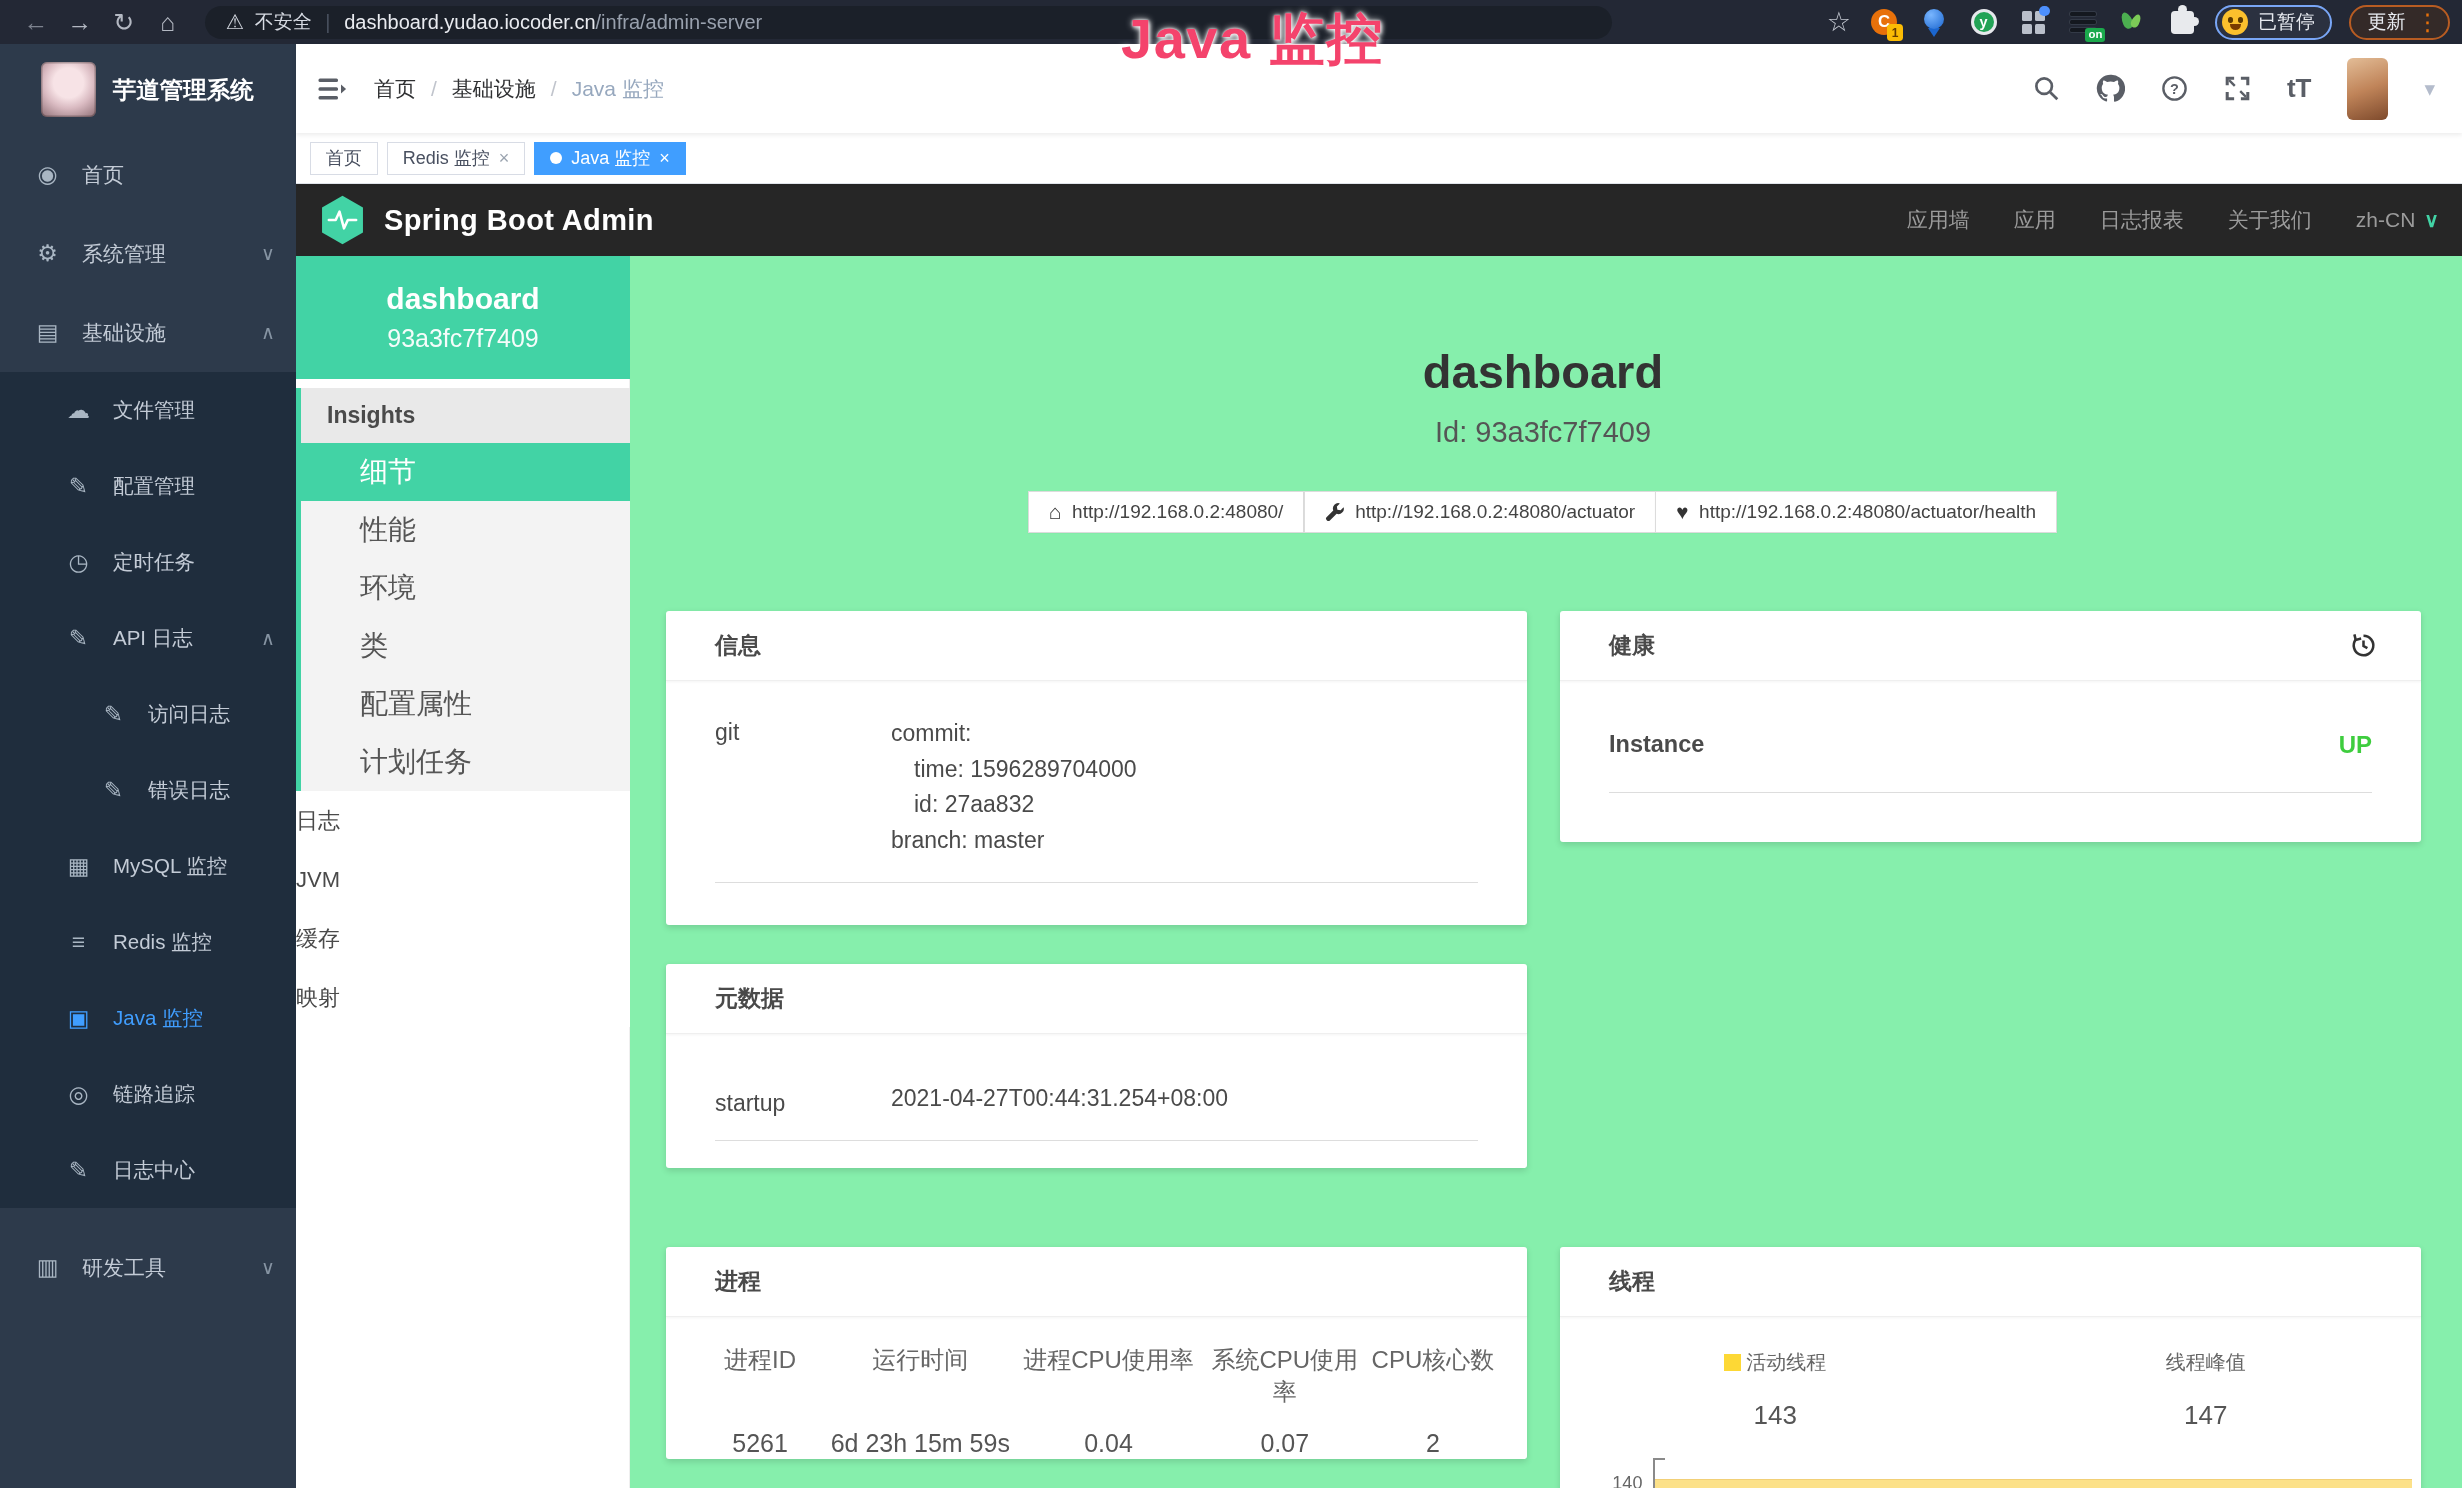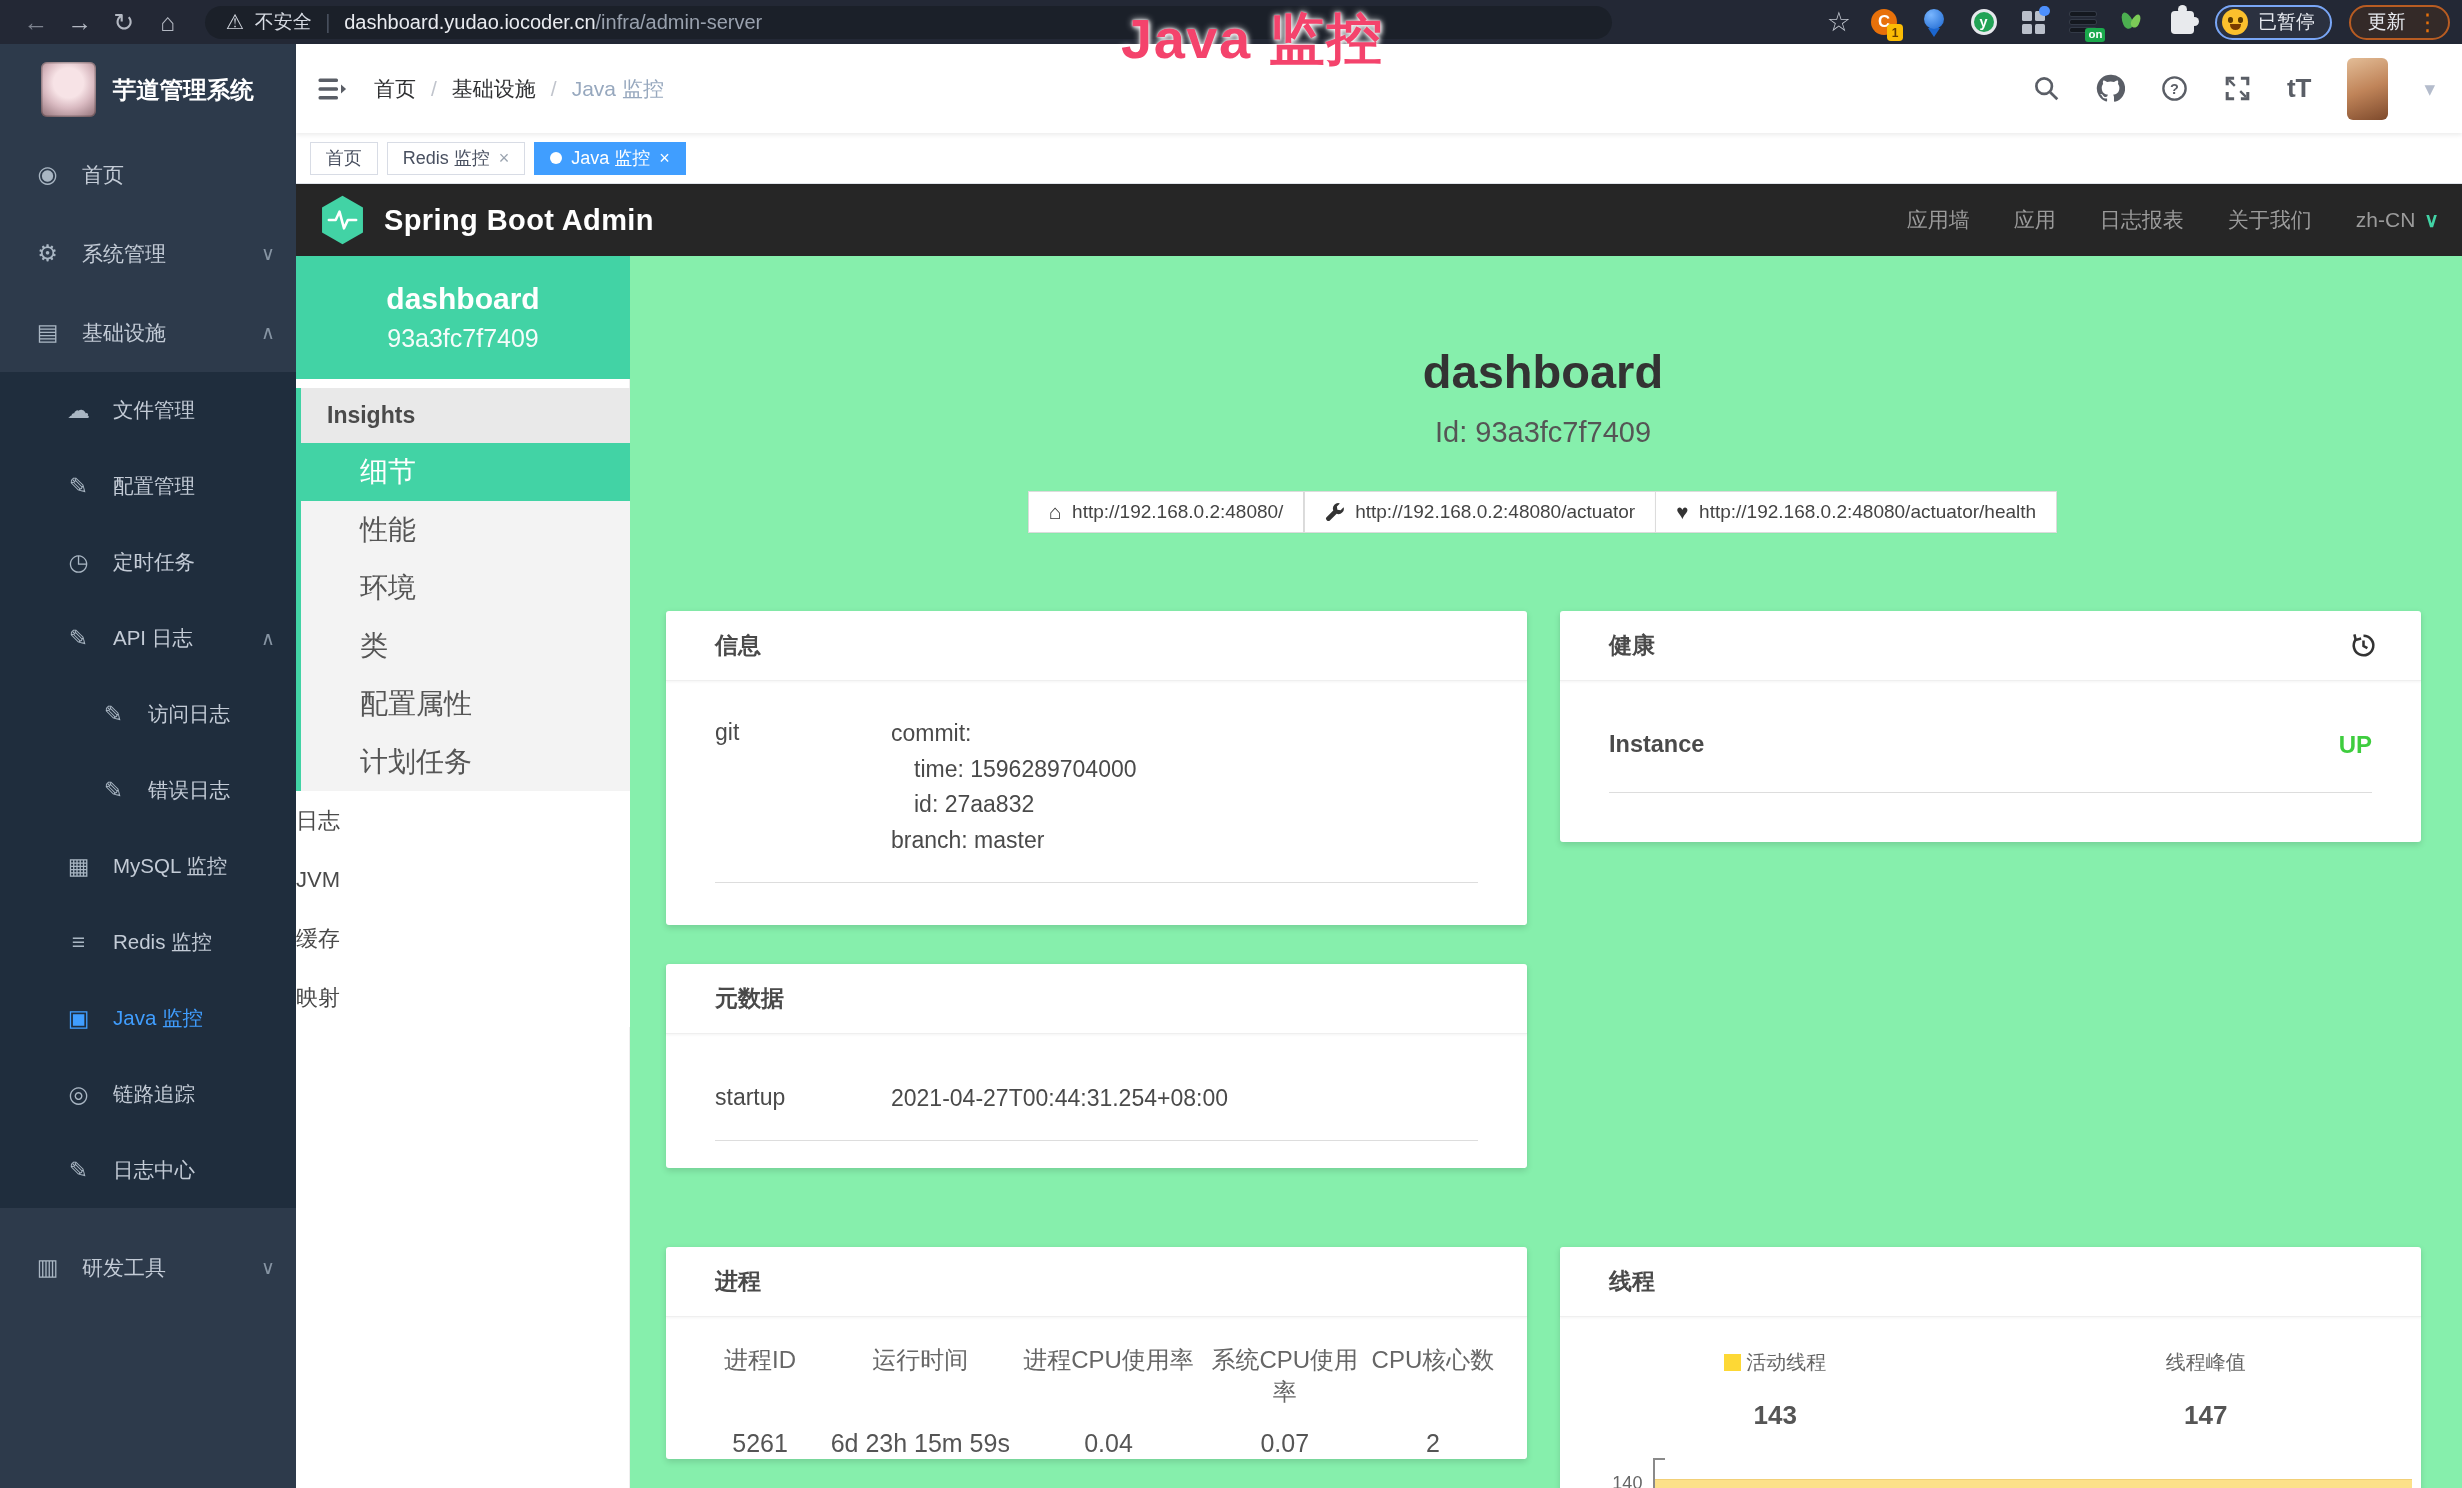--- a/index.html
+++ b/index.html
@@ -110,40 +110,40 @@
   .card-h { height: 70px; display: flex; align-items: center; padding: 0 44px 0 49px; font-size: 23px; font-weight: bold; color: #4a4a4a; border-bottom: 1.5px solid #efefef; box-shadow: 0 1.5px 2.3px rgba(0,0,0,.04); }
   .card-h .sp { flex: 1; }
   .kv { display: flex; padding: 0 49px; }
   .kv .k { width: 176px; flex-shrink: 0; font-size: 23px; color: #4a4a4a; padding-top: 3px; }
   .kv .v { font-size: 23px; color: #4a4a4a; line-height: 1.56; }
   .kv .v .ind { padding-left: 23px; }
   .kv-line { border-bottom: 1.5px solid #ddd; margin: 23px 49px 0; }
   .card-info { height: 314px; margin-bottom: 39px; }
   .card-info .kv { padding-top: 35px; }
   .card-meta { height: 204px; margin-bottom: 79px; }
-  .card-meta .kv { padding-top: 47px; }
+  .card-meta .kv { padding-top: 47px; align-items: flex-end; }
   .card-health { height: 231px; margin-bottom: 405px; }
   .hrow { display: flex; align-items: center; justify-content: space-between; padding: 0 49px; margin-top: 50px; }
   .hl { font-size: 23.5px; font-weight: bold; color: #4a4a4a; }
   .hv { font-size: 24px; font-weight: bold; color: #3ecd3e; }
   .card-health .kv-line { margin-top: 33px; }
   .card-process { height: 212px; }
   .ptable { padding: 27px 30px 0; }
   .prow { display: flex; text-align: center; }
   .pc1 { width: 16%; } .pc2 { width: 24%; } .pc3 { width: 23%; } .pc4 { width: 21%; } .pc5 { width: 16%; }
   .ph { font-size: 24px; color: #666; }
   .pv { font-size: 25px; color: #555; margin-top: 21px; }
   .card-threads { height: 531px; }
   .legend-row { display: flex; text-align: center; padding-top: 32px; }
   .lcol { flex: 1; }
   .lg { font-size: 20px; color: #666; display: inline-flex; align-items: center; gap: 5.3px; }
   .sq { width: 16.7px; height: 16.7px; display: inline-block; }
   .sq.yellow { background: #fdd835; }
   .sq.blue { background: #1e88e5; }
-  .lval { font-size: 26px; color: #555; margin-top: 24px; font-weight: bold; }
+  .lval { font-size: 26px; color: #555; margin-top: 24px; }
   .chart { display: flex; margin-top: 27px; padding-right: 9px; }
   .yaxis { width: 93px; display: flex; flex-direction: column; align-items: flex-end; padding-right: 10.6px; padding-top: 7.6px; font-size: 18px; color: #666; }
   .yaxis span { height: 36px; display: flex; align-items: center; }
   .plot { flex: 1; position: relative; border-left: 2.3px solid #8a8a8a; height: 129px; }
   .plot .topTick { position: absolute; left: -2.3px; top: 0; width: 12px; height: 2.3px; background: #8a8a8a; }
   .fill { position: absolute; left: 0; right: 0; top: 21px; height: 108px; border-top: 1.5px solid #f2d077; background: linear-gradient(to bottom, #fce189 0px, #fce189 42px, #ecc44f 42px, #ecc44f 46px, #fdf3cf 46px, #fdf3cf 100%); }
 
   
   .annotation { position: absolute; left: 1121px; top: 1.5px; z-index: 50; font-size: 56px; font-weight: bold; letter-spacing: 1.5px; color: #f4436c; text-shadow: 0 0 7.6px rgba(255,255,255,.95), 0 0 2.3px rgba(255,255,255,.9), 1.5px 1.5px 4.6px rgba(255,255,255,.8); }
 

